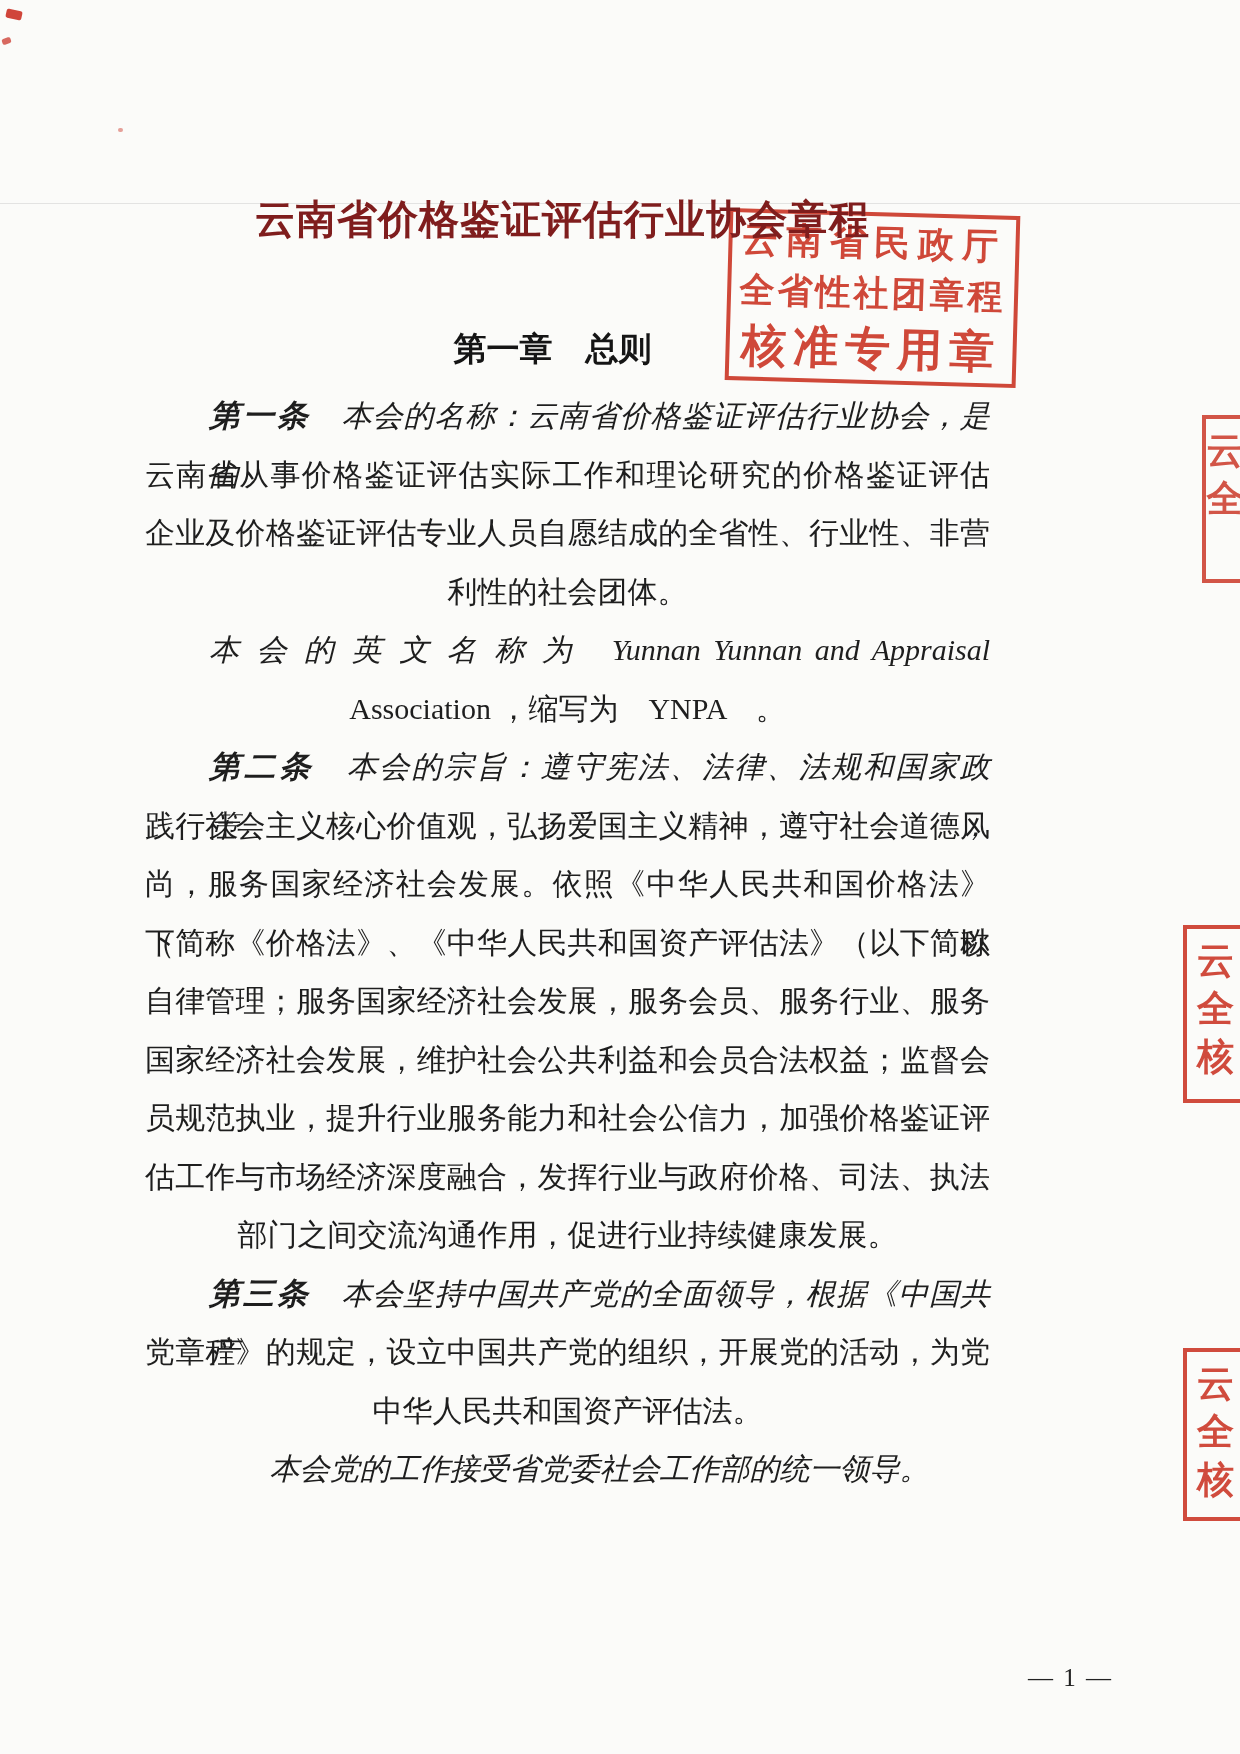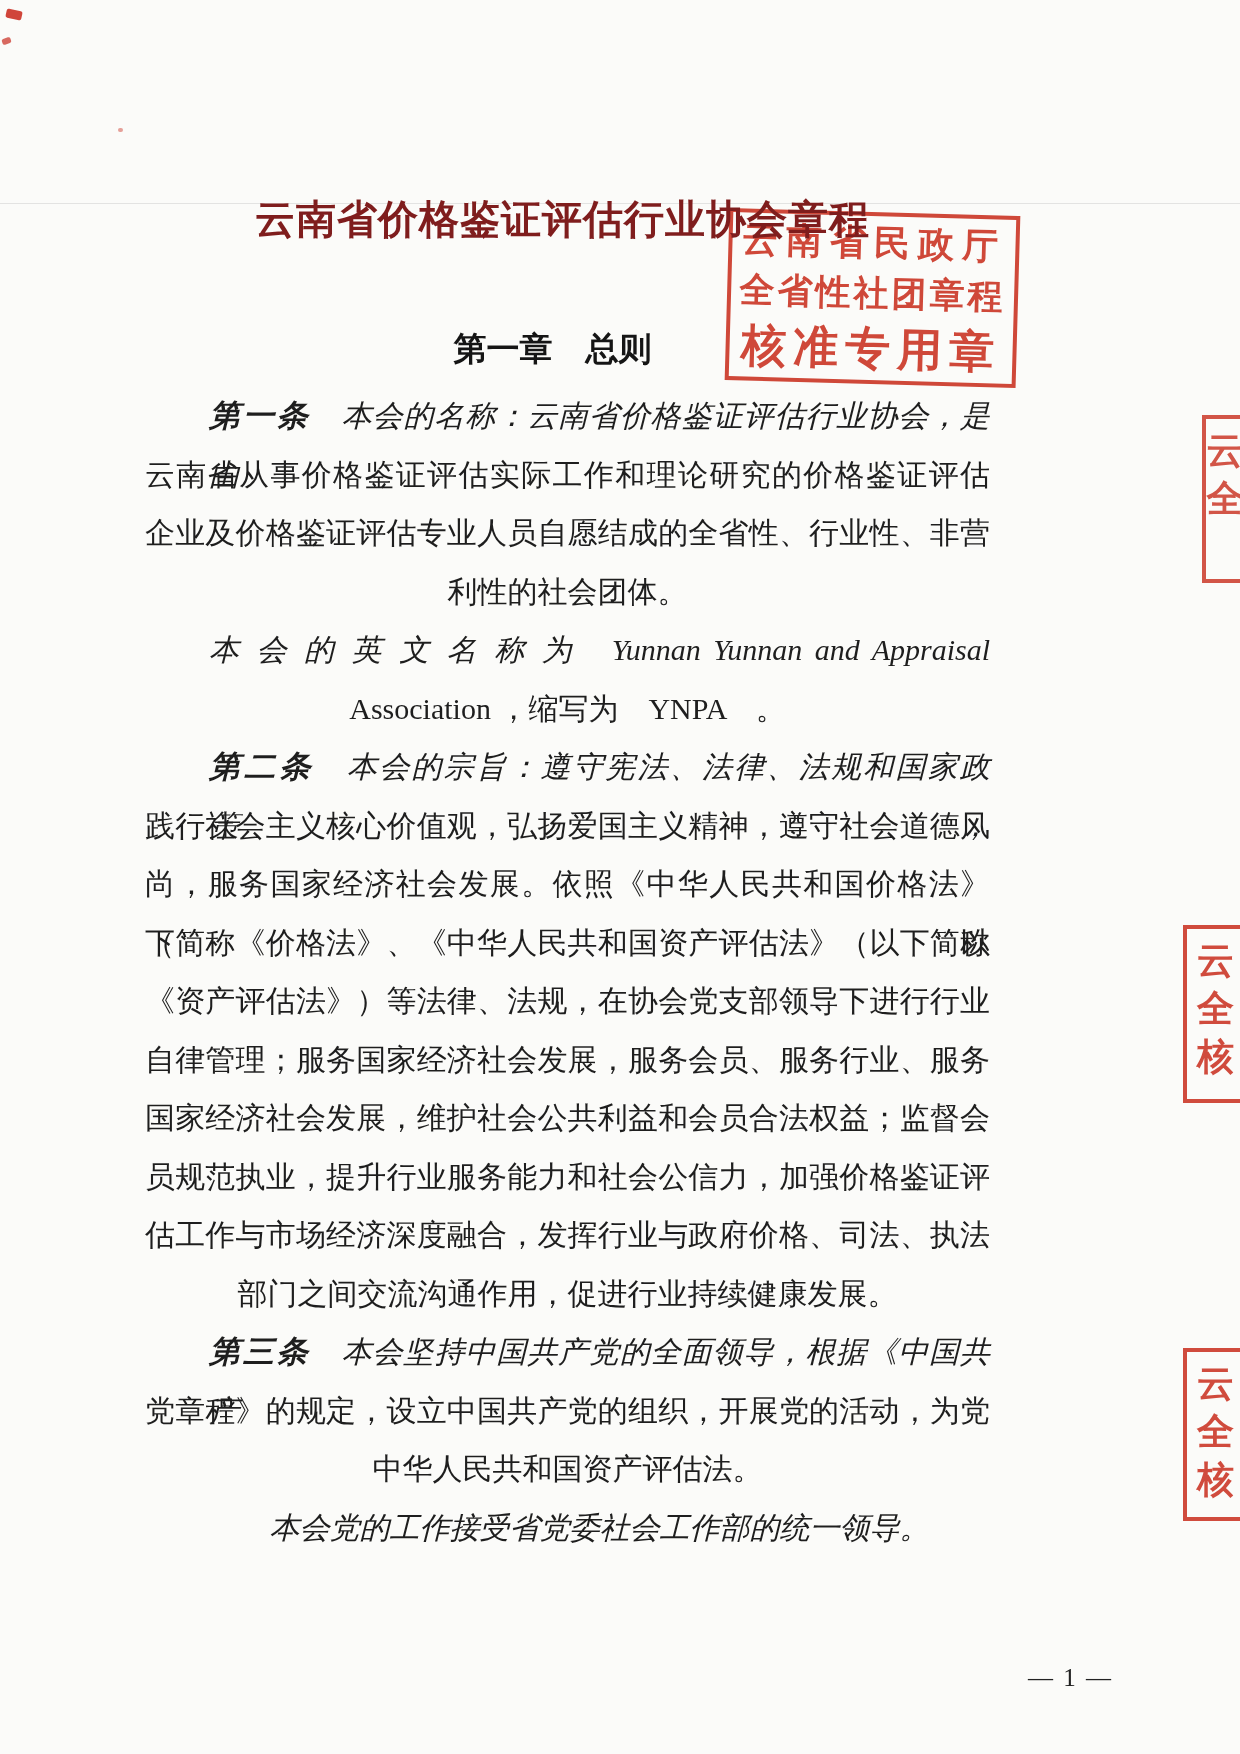--- a/index.html
+++ b/index.html
@@ -147,21 +147,20 @@
         <div class="line j ind"><span class="b">第一条</span>　本会的名称：云南省价格鉴证评估行业协会，是由</div>
         <div class="line j">云南省从事价格鉴证评估实际工作和理论研究的价格鉴证评估</div>
         <div class="line j">企业及价格鉴证评估专业人员自愿结成的全省性、行业性、非营</div>
         <div class="line">利性的社会团体。</div>
         <div class="line j ind">本 会 的 英 文 名 称 为　Yunnan Yunnan and Appraisal</div>
         <div class="line">Association ，缩写为　YNPA　。</div>
         <div class="line j ind"><span class="b">第二条</span>　本会的宗旨：遵守宪法、法律、法规和国家政策，</div>
         <div class="line j">践行社会主义核心价值观，弘扬爱国主义精神，遵守社会道德风</div>
         <div class="line j">尚，服务国家经济社会发展。依照《中华人民共和国价格法》（以</div>
         <div class="line j">下简称《价格法》、《中华人民共和国资产评估法》（以下简称</div>
-        <div class="line j">《资产评估法》）等法律、法规，在协会党支部领导下进行行业</div>
         <div class="line j">自律管理；服务国家经济社会发展，服务会员、服务行业、服务</div>
         <div class="line j">国家经济社会发展，维护社会公共利益和会员合法权益；监督会</div>
         <div class="line j">员规范执业，提升行业服务能力和社会公信力，加强价格鉴证评</div>
         <div class="line j">估工作与市场经济深度融合，发挥行业与政府价格、司法、执法</div>
         <div class="line">部门之间交流沟通作用，促进行业持续健康发展。</div>
         <div class="line j ind"><span class="b">第三条</span>　本会坚持中国共产党的全面领导，根据《中国共产</div>
         <div class="line j">党章程》的规定，设立中国共产党的组织，开展党的活动，为党</div>
         <div class="line">中华人民共和国资产评估法。</div>
         <div class="line ind">本会党的工作接受省党委社会工作部的统一领导。</div>
       </div>

